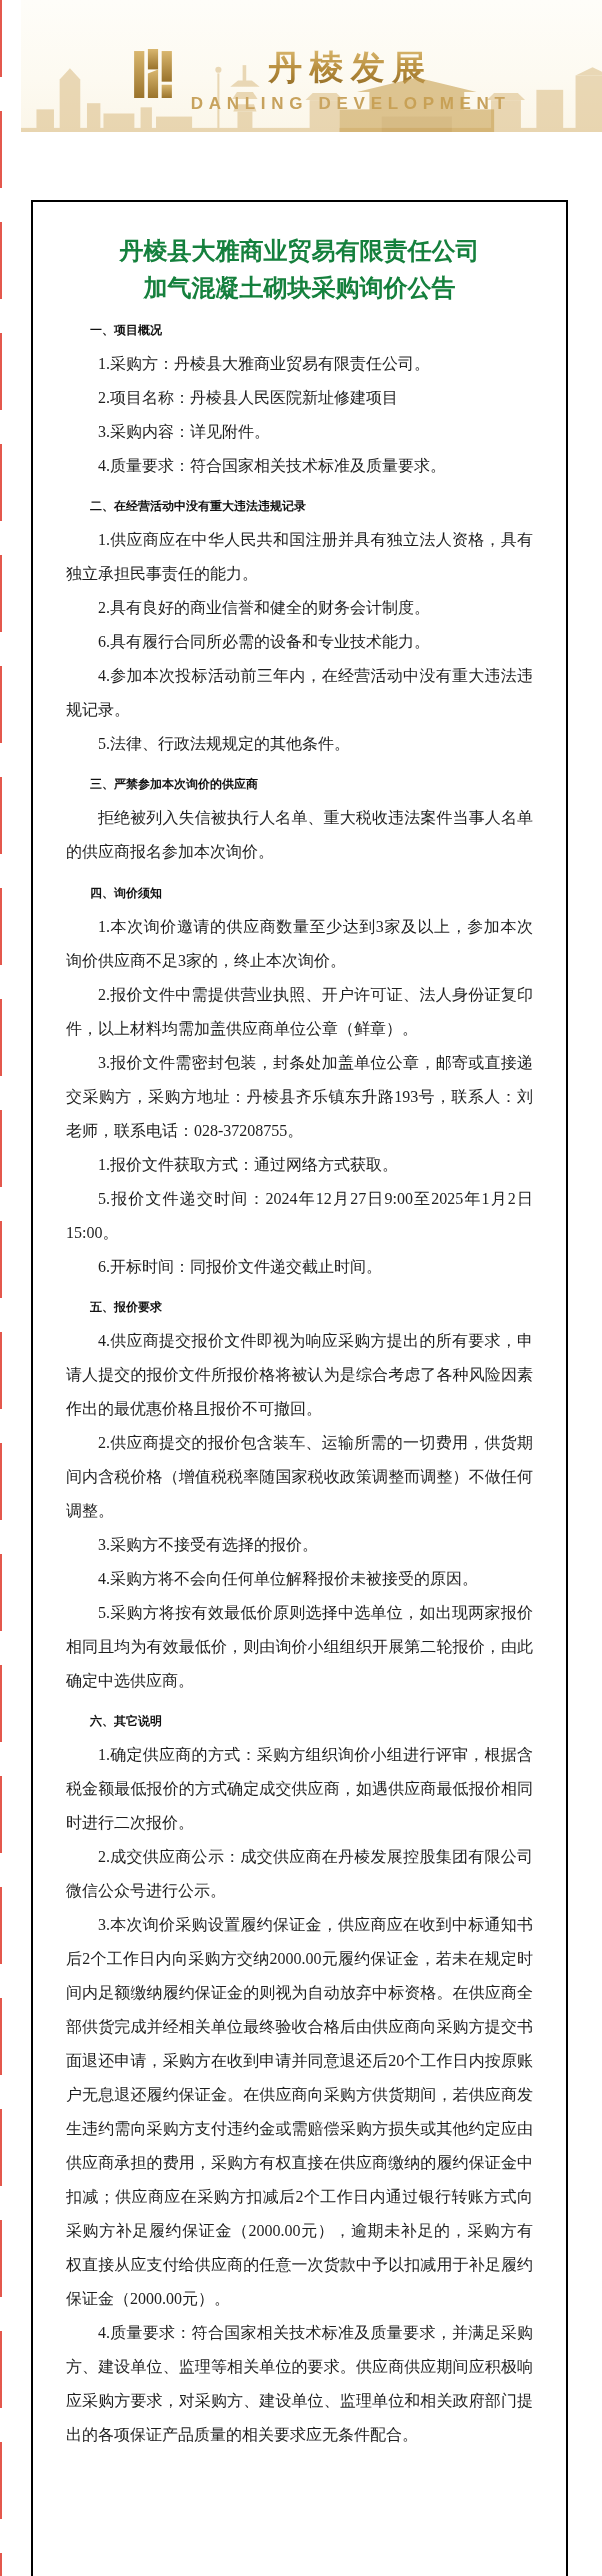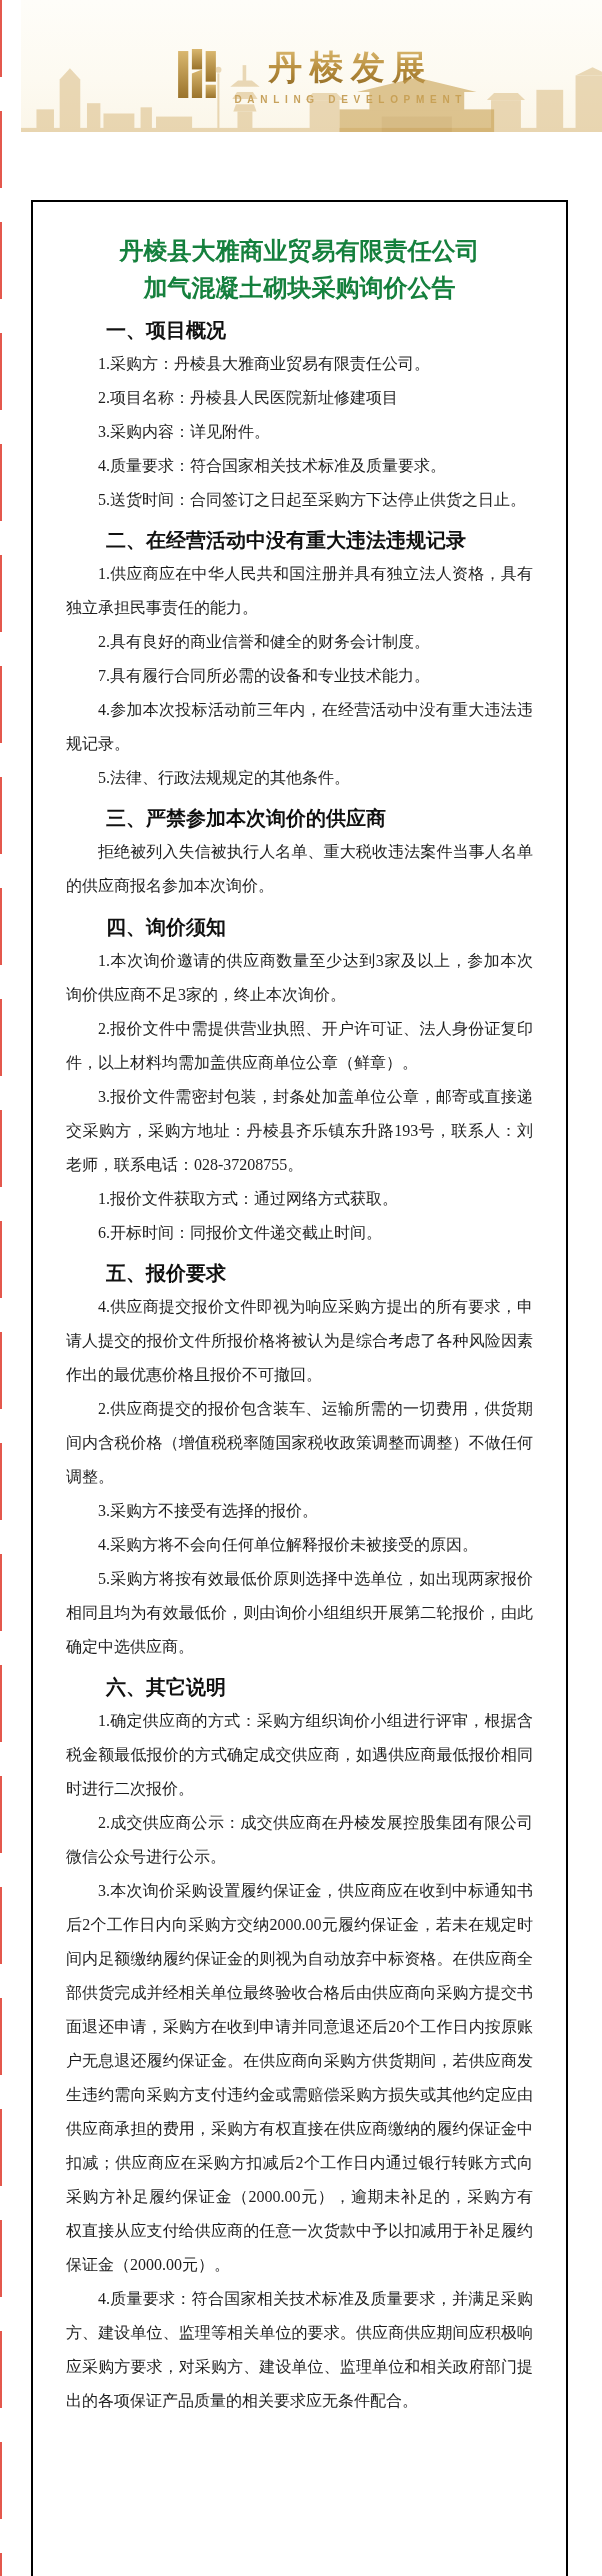--- a/index.html
+++ b/index.html
@@ -12,41 +12,41 @@
           background:linear-gradient(180deg,#fefdf9 0%,#fdfaf1 60%,#fbf6e9 100%);margin-left:21px;}
   .logo-row{position:absolute;top:49px;left:0;width:100%;display:flex;justify-content:center;
             align-items:flex-start;gap:17.5px;}
   .logo-mark{width:39px;height:49px;flex:0 0 auto;}
   .logo-texts{display:flex;flex-direction:column;align-items:center;}
   .logo-cn{font-family:"Liberation Serif","DejaVu Serif",serif;font-weight:bold;font-size:34px;
            letter-spacing:7.2px;line-height:1.1;
            background:linear-gradient(180deg,#d9b76f 0%,#b68c3c 55%,#96702a 100%);
            -webkit-background-clip:text;background-clip:text;color:transparent;}
   .logo-en{margin-top:7.2px;font-family:"Liberation Sans","DejaVu Sans",sans-serif;
-           font-size:10px;letter-spacing:5.7px;color:#c7a25d;font-weight:bold;}
+           font-size:17px;letter-spacing:5.7px;color:#c7a25d;font-weight:bold;}
   .skyline{position:absolute;left:0;bottom:0;width:603px;height:72px;}
 
   
   .edge-artifact{position:absolute;left:0;top:0;width:2.1px;height:3895px;
      background:repeating-linear-gradient(180deg,#df3a2d 0 77px,rgba(0,0,0,0) 77px 111px);
      opacity:.85;}
 
   
   .doc-box{position:absolute;left:31px;top:200px;width:537px;height:3692px;
            border:2.1px solid #000;background:#fff;box-sizing:border-box;
            padding:17.5px 33px 13.4px 33px;display:flex;flex-direction:column;}
   .doc-title{ text-align:center;font-weight:bold;font-size:24px;line-height:37px;
               margin:13.4px 0 0 0;color:#15803d;}
   .doc-title .t2{display:block;}
   .intro-wrap{margin-top:43px;}
   .para{margin:0;font-size:16px;line-height:34px;text-align:justify;text-indent:2em;
         color:#1e1e1e;}
   .doc-section{margin-top:6.2px;}
   .sec-heading{margin:0;font-family:"Liberation Sans","DejaVu Sans",sans-serif;
-               font-weight:bold;font-size:20px;line-height:34px;text-indent:2em;color:#111;}
+               font-weight:bold;font-size:12px;line-height:34px;text-indent:2em;color:#111;}
 
   
   .sig-area{position:relative;margin-top:49px;height:82px;}
 </style>
 </head>
 <body>
 
 <div class="page">
 
   <div class="banner">
@@ -111,40 +111,40 @@
     </h1>
 
 
     <div>
         <section class="doc-section">
           <h3 class="sec-heading">一、项目概况</h3>
           <p class="para">1.采购方：丹棱县大雅商业贸易有限责任公司。</p>
           <p class="para">2.项目名称：丹棱县人民医院新址修建项目</p>
           <p class="para">3.采购内容：详见附件。</p>
           <p class="para">4.质量要求：符合国家相关技术标准及质量要求。</p>
-          <p class="para">5.送货时间：合同签订之日起至采购方下达停止供货之日止。</p>
         </section>
         <section class="doc-section">
           <h3 class="sec-heading">二、在经营活动中没有重大违法违规记录</h3>
           <p class="para">1.供应商应在中华人民共和国注册并具有独立法人资格，具有独立承担民事责任的能力。</p>
           <p class="para">2.具有良好的商业信誉和健全的财务会计制度。</p>
-          <p class="para">7.具有履行合同所必需的设备和专业技术能力。</p>
+          <p class="para">6.具有履行合同所必需的设备和专业技术能力。</p>
           <p class="para">4.参加本次投标活动前三年内，在经营活动中没有重大违法违规记录。</p>
           <p class="para">5.法律、行政法规规定的其他条件。</p>
         </section>
         <section class="doc-section">
           <h3 class="sec-heading">三、严禁参加本次询价的供应商</h3>
           <p class="para">拒绝被列入失信被执行人名单、重大税收违法案件当事人名单的供应商报名参加本次询价。</p>
         </section>
         <section class="doc-section">
           <h3 class="sec-heading">四、询价须知</h3>
           <p class="para">1.本次询价邀请的供应商数量至少达到3家及以上，参加本次询价供应商不足3家的，终止本次询价。</p>
           <p class="para">2.报价文件中需提供营业执照、开户许可证、法人身份证复印件，以上材料均需加盖供应商单位公章（鲜章）。</p>
           <p class="para">3.报价文件需密封包装，封条处加盖单位公章，邮寄或直接递交采购方，采购方地址：丹棱县齐乐镇东升路193号，联系人：刘老师，联系电话：028-37208755。</p>
           <p class="para">1.报价文件获取方式：通过网络方式获取。</p>
+          <p class="para">5.报价文件递交时间：2024年12月27日9:00至2025年1月2日15:00。</p>
           <p class="para">6.开标时间：同报价文件递交截止时间。</p>
         </section>
         <section class="doc-section">
           <h3 class="sec-heading">五、报价要求</h3>
           <p class="para">4.供应商提交报价文件即视为响应采购方提出的所有要求，申请人提交的报价文件所报价格将被认为是综合考虑了各种风险因素作出的最优惠价格且报价不可撤回。</p>
           <p class="para">2.供应商提交的报价包含装车、运输所需的一切费用，供货期间内含税价格（增值税税率随国家税收政策调整而调整）不做任何调整。</p>
           <p class="para">3.采购方不接受有选择的报价。</p>
           <p class="para">4.采购方将不会向任何单位解释报价未被接受的原因。</p>
           <p class="para">5.采购方将按有效最低价原则选择中选单位，如出现两家报价相同且均为有效最低价，则由询价小组组织开展第二轮报价，由此确定中选供应商。</p>
         </section>

